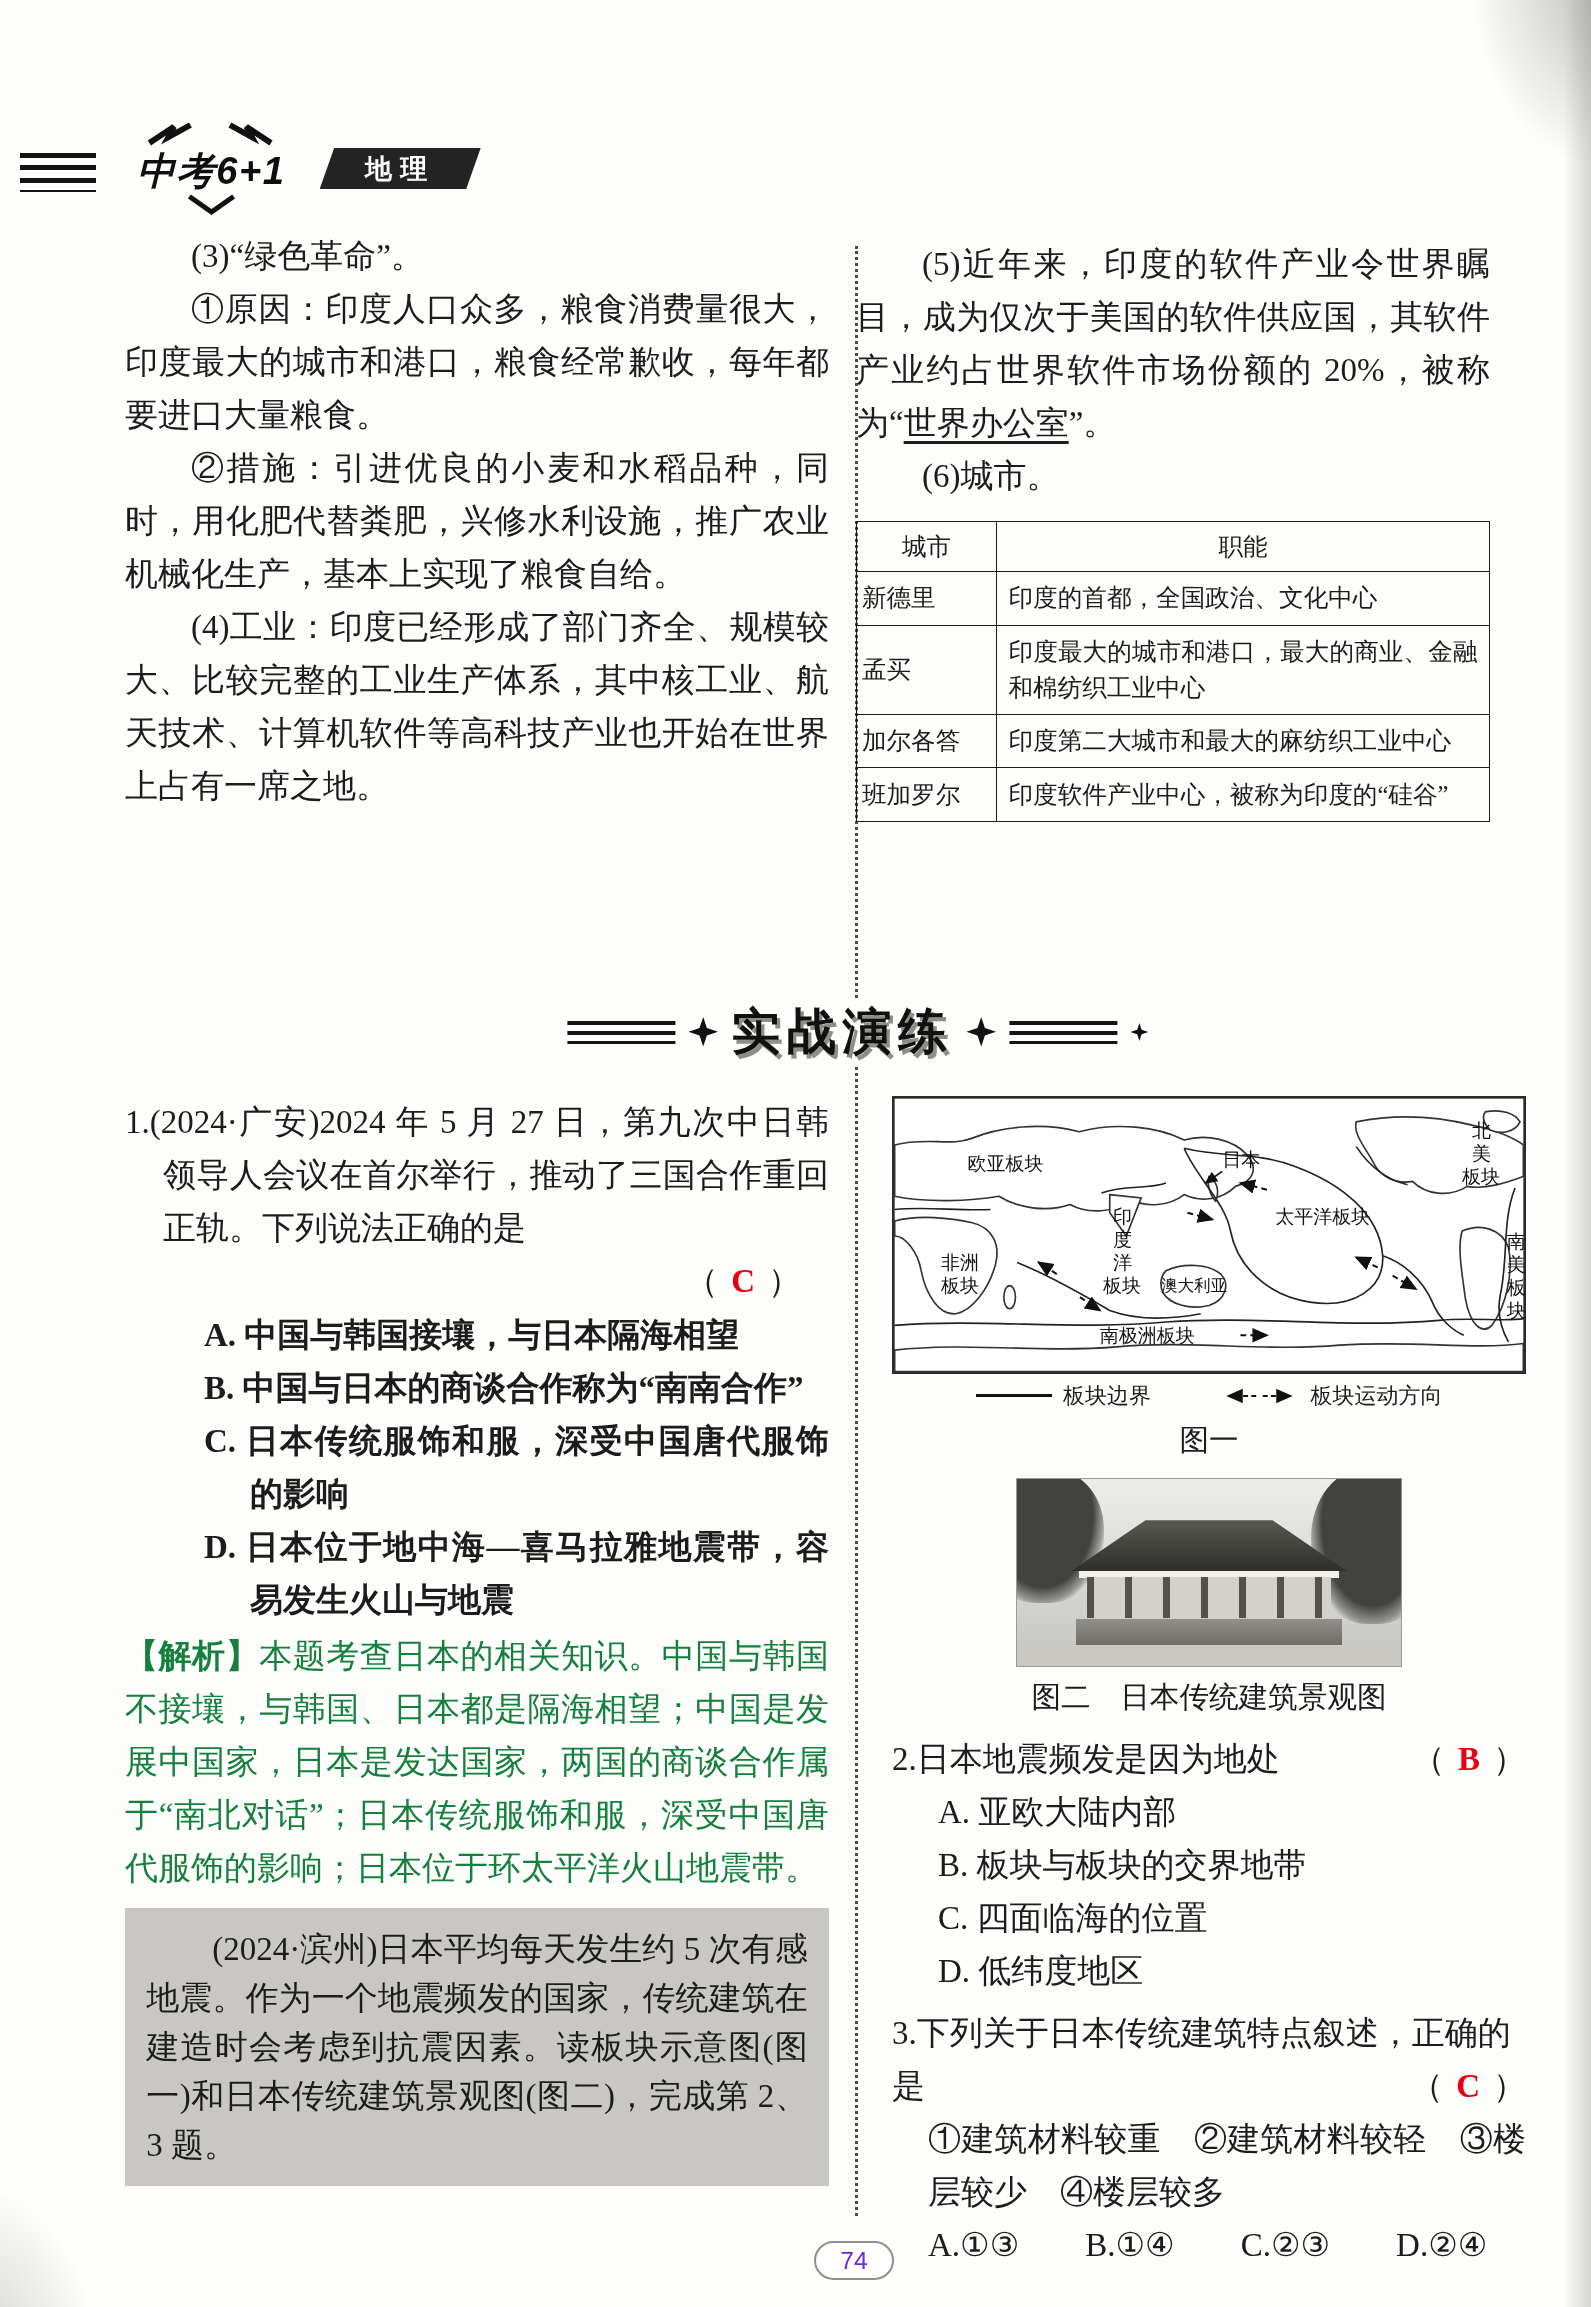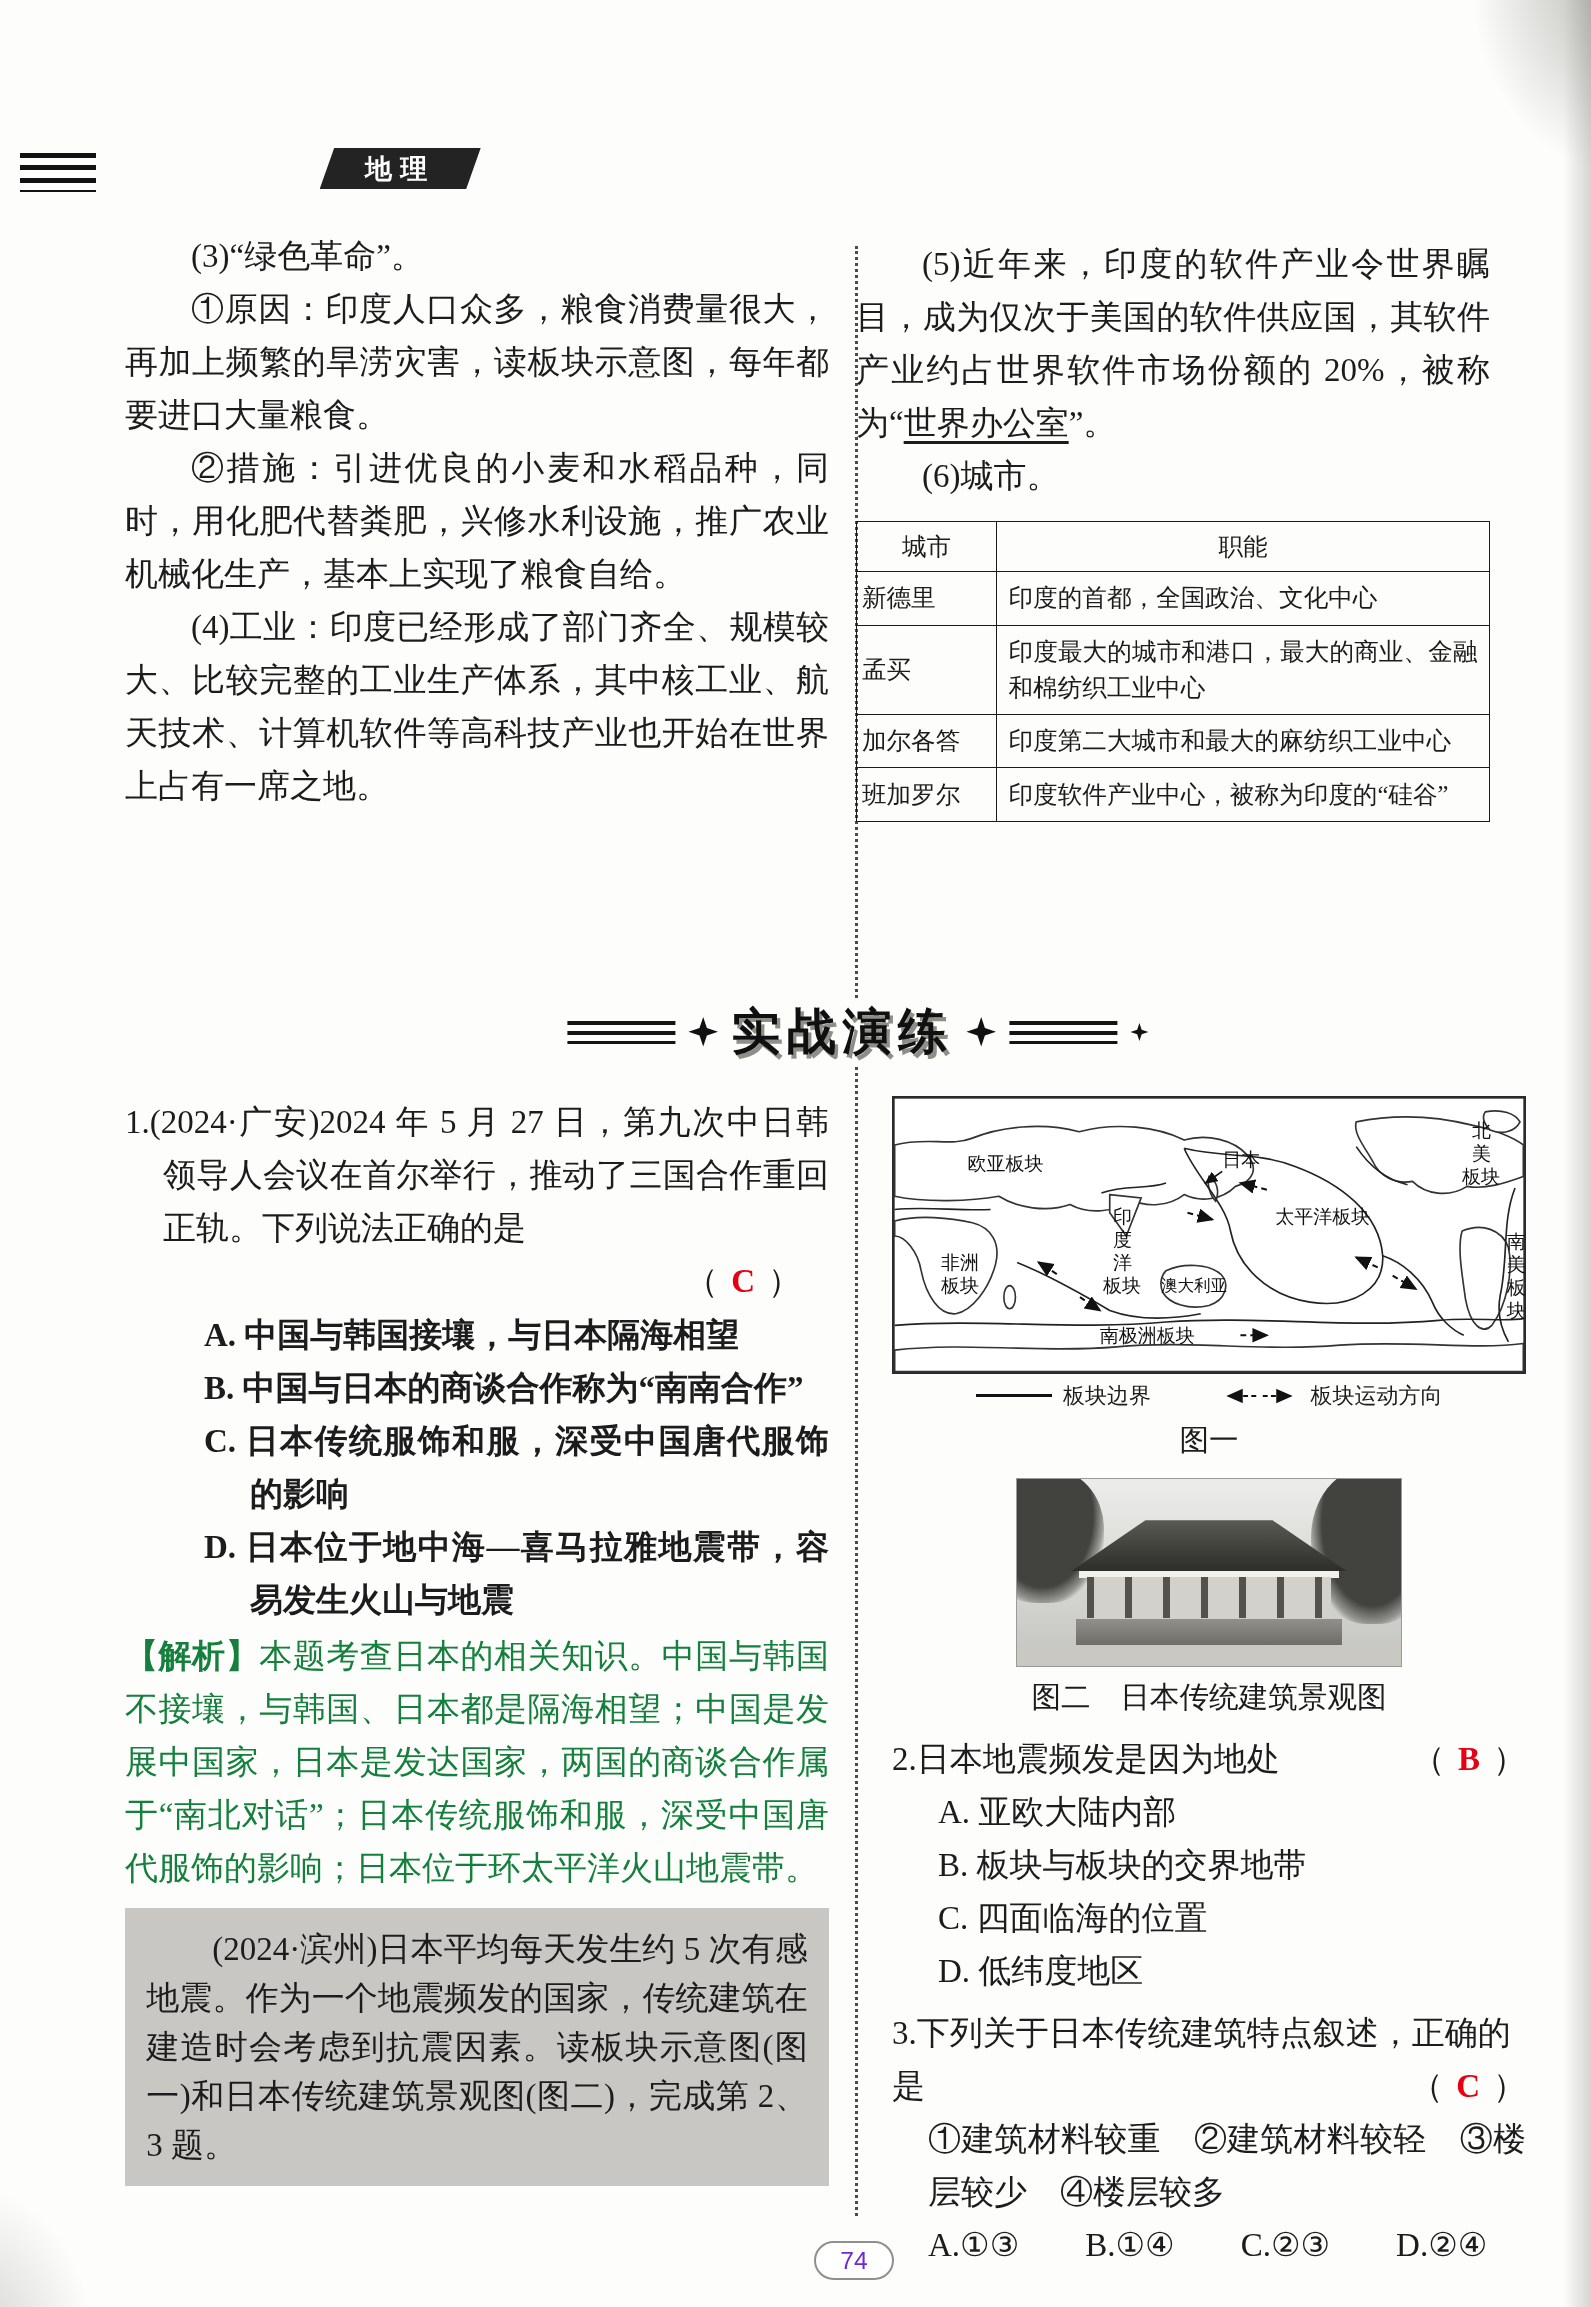--- a/index.html
+++ b/index.html
@@ -108,28 +108,38 @@
 <body>
 
 <div class="page">
 
   <div class="edge-right"></div>
   <div class="corner-tr"></div>
   <div class="corner-bl"></div>
 
   <div class="header">
     <div class="speed-lines"></div>
+    <div class="logo">
+      <svg class="logo-arrows" viewBox="0 0 170 36">
+        <path d="M10 28 L40 8 L33 21 L60 6" fill="none" stroke="#111" stroke-width="7"></path>
+        <path d="M108 6 L135 21 L128 8 L158 28" fill="none" stroke="#111" stroke-width="7"></path>
+      </svg>
+      <div class="logo-text">中考6+1</div>
+      <svg class="logo-v" viewBox="0 0 64 26">
+        <path d="M5 3 L32 22 L59 3" fill="none" stroke="#111" stroke-width="6"></path>
+      </svg>
+    </div>
     <div class="ribbon">地理</div>
   </div>
 
   <div class="divider"></div>
 
   <section class="top-left">
     <p class="para">(3)“绿色革命”。</p>
-    <p class="para">①原因：印度人口众多，粮食消费量很大，再加上频繁的旱涝灾害，读板块示意图，每年都要进口大量粮食。</p>
+    <p class="para">①原因：印度人口众多，粮食消费量很大，印度最大的城市和港口，粮食经常歉收，每年都要进口大量粮食。</p>
     <p class="para">②措施：引进优良的小麦和水稻品种，同时，用化肥代替粪肥，兴修水利设施，推广农业机械化生产，基本上实现了粮食自给。</p>
     <p class="para">(4)工业：印度已经形成了部门齐全、规模较大、比较完整的工业生产体系，其中核工业、航天技术、计算机软件等高科技产业也开始在世界上占有一席之地。</p>
   </section>
 
   <section class="top-right">
     <p class="para"><span>(5)近年来，印度的软件产业令世界瞩目，成为仅次于美国的软件供应国，其软件产业约占世界软件市场份额的 20%，被称为“</span><span class="ul-term">世界办公室</span><span>”。</span></p>
     <p class="para">(6)城市。</p>
 
     <table class="city">
       <tbody>

